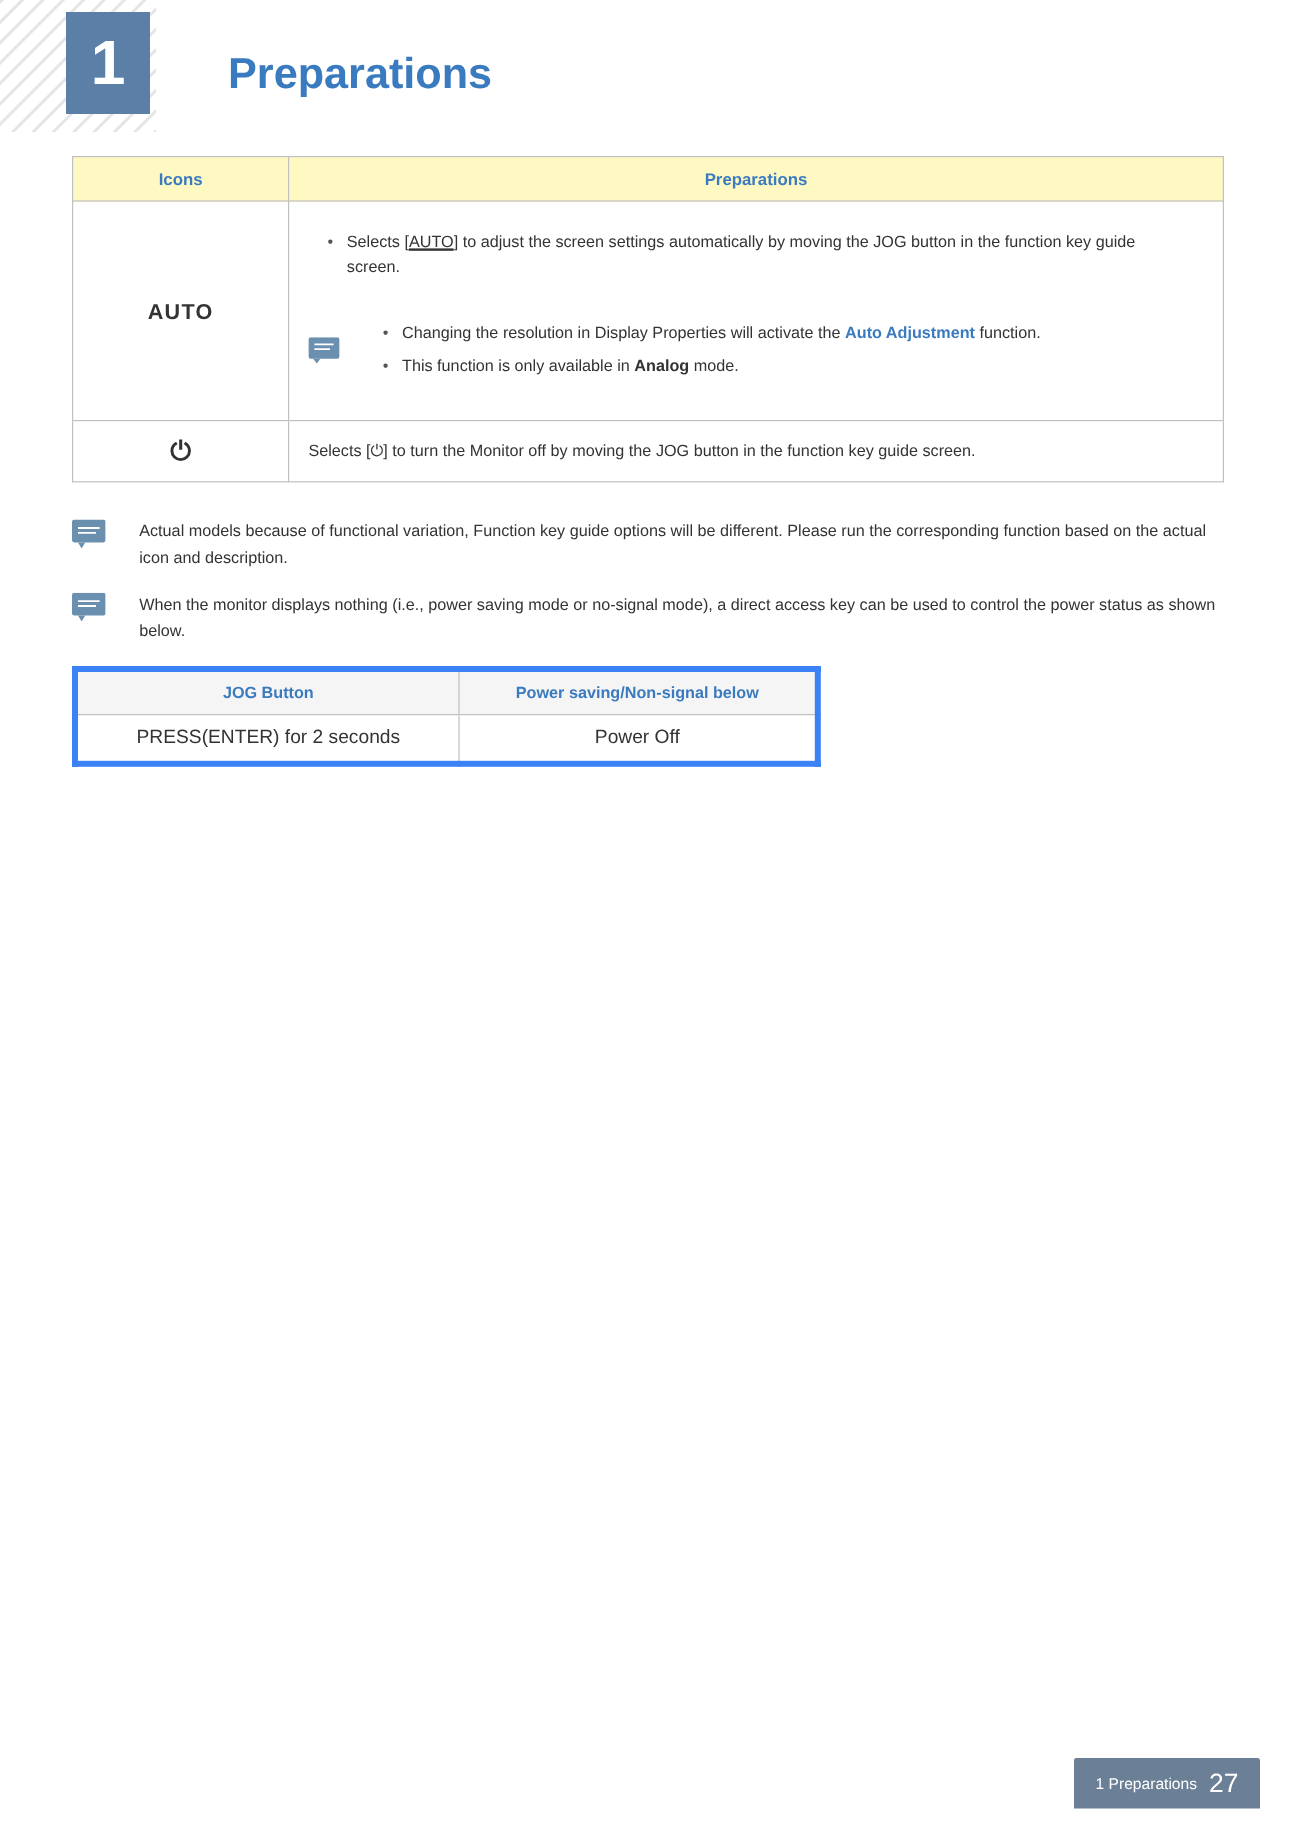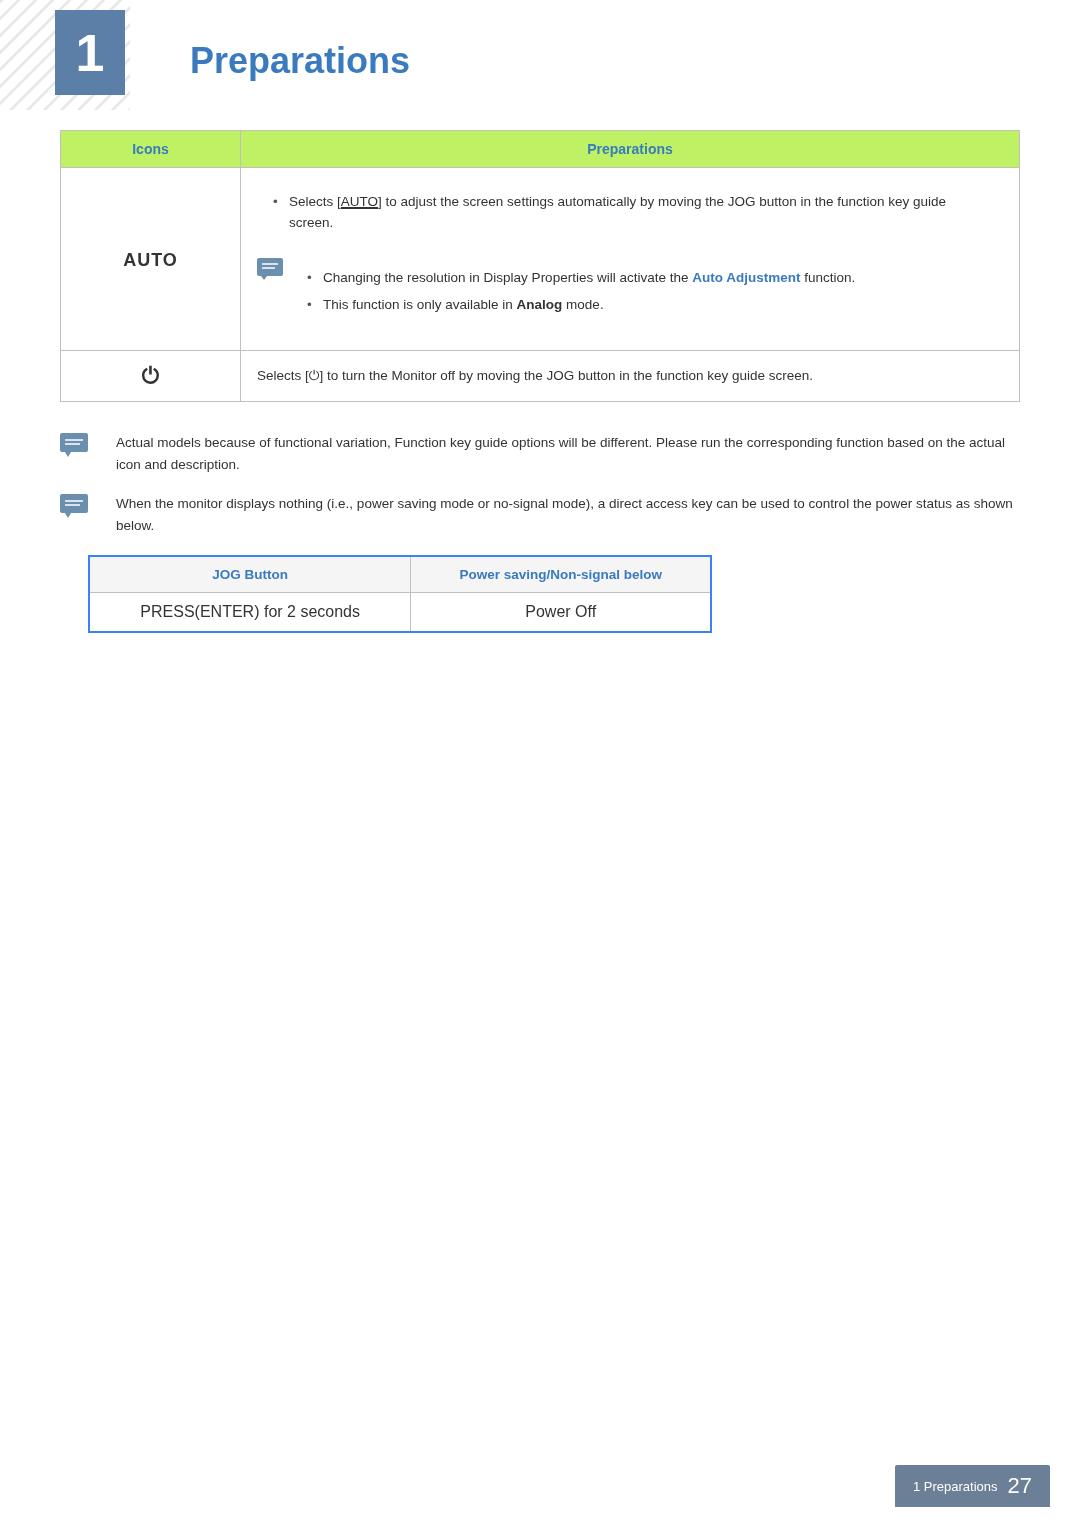--- a/index.html
+++ b/index.html
@@ -58,21 +58,21 @@
 
     
     .main-table {
       width: 100%;
       border-collapse: collapse;
       border: 1px solid #c0c0c0;
       margin-bottom: 30px;
     }
 
     .main-table th {
-      background: #bef264;
+      background: #fef9c3;
       border: 1px solid #c0c0c0;
       padding: 10px 16px;
       text-align: center;
       font-weight: bold;
       color: #3a7abf;
       font-size: 14px;
     }
 
     .main-table td {
       border: 1px solid #c0c0c0;
@@ -120,23 +120,22 @@
     }
 
     .highlight-bold {
       font-weight: bold;
     }
 
     
     .second-table {
       width: 65%;
       border-collapse: collapse;
-      border: 2px solid #3b82f6;
+      border: 5px solid #3b82f6;
       margin-top: 10px;
-      margin-left: 28px;
     }
 
     .second-table th {
       background: #f5f5f5;
       border: 1px solid #c0c0c0;
       padding: 10px 16px;
       text-align: center;
       font-weight: bold;
       color: #3a7abf;
       font-size: 13.5px;
@@ -264,21 +263,21 @@
           <span class="auto-text">AUTO</span>
         </td>
         <td class="desc-cell">
           <ul class="bullet-list">
             <li>
               Selects [<span class="auto-underline">AUTO</span>] to adjust the screen settings automatically by moving the JOG button in the function key guide screen.
             </li>
           </ul>
           <div style="height:10px;"></div>
 
-          <div style="display:flex; align-items:flex-start; gap:8px; margin-bottom:4px;">
+          <div style="display:flex; align-items:center; gap:20px; margin-bottom:4px;">
             <div style="flex-shrink:0; margin-top:2px;">
               <svg width="26" height="22" viewBox="0 0 26 22" xmlns="http://www.w3.org/2000/svg">
                 <rect x="0" y="0" width="26" height="18" rx="2" fill="#6b8faf"></rect>
                 <polygon points="4,18 10,18 7,22" fill="#6b8faf"></polygon>
                 <line x1="5" y1="6" x2="21" y2="6" stroke="white" stroke-width="1.5"></line>
                 <line x1="5" y1="10" x2="18" y2="10" stroke="white" stroke-width="1.5"></line>
               </svg>
             </div>
             <ul class="bullet-list" style="flex:1;">
               <li>

